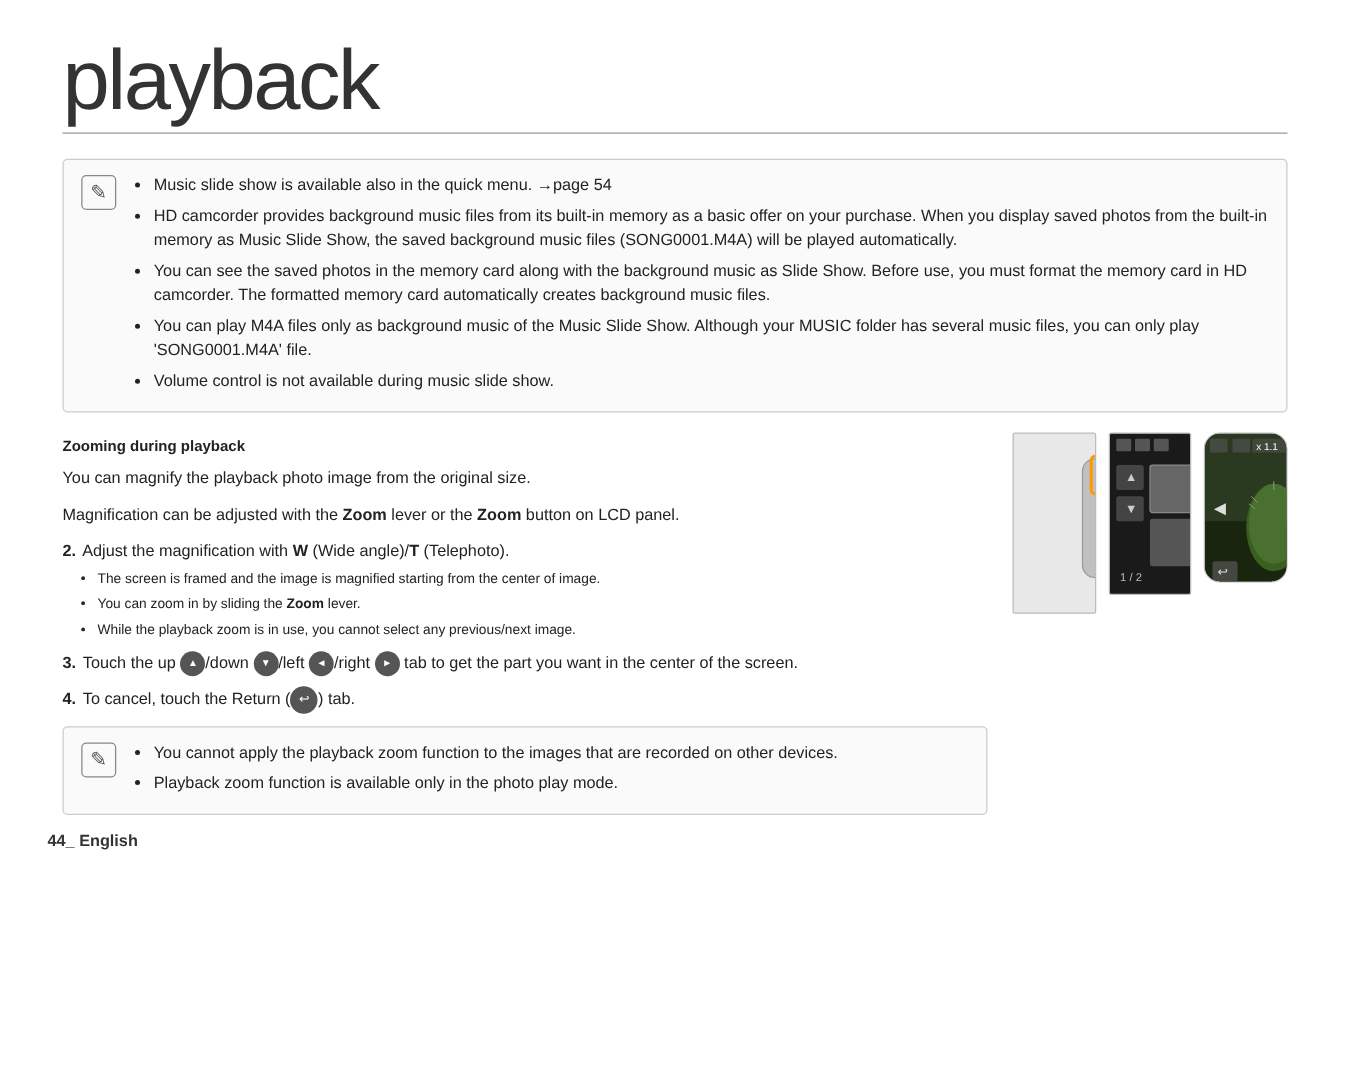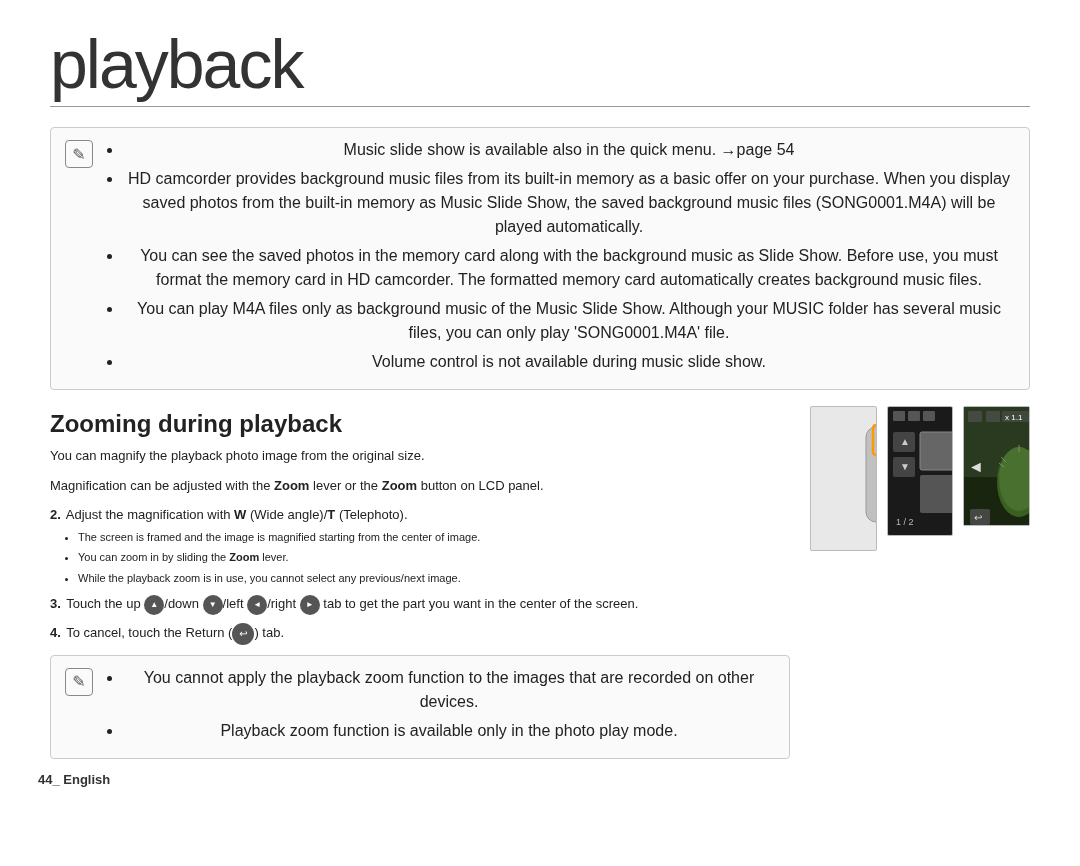--- a/index.html
+++ b/index.html
@@ -53,25 +53,24 @@
       color: #555;
       margin-top: 2px;
     }
     .note-content ul {
       list-style: disc;
       padding-left: 18px;
     }
     .note-content ul li {
       margin-bottom: 5px;
       line-height: 1.5;
-      font-size: 16px;
-      text-align: center;
+      font-size: 13px;
     }
     .section-title {
-      font-size: 24px;
+      font-size: 12px;
       font-weight: bold;
       color: #222;
       margin-bottom: 8px;
       margin-top: 4px;
     }
     .main-content {
       display: flex;
       gap: 20px;
     }
     .text-column {
@@ -100,21 +99,21 @@
       background: #2a2a2a;
       border-radius: 2px;
       overflow: hidden;
       position: relative;
     }
     .cam-image-3 {
       width: 210px;
       height: 120px;
       border: 1px solid #bbb;
       background: #1a1a1a;
-      border-radius: 2px;
+      border-radius: 13px;
       overflow: hidden;
       position: relative;
     }
     .intro-text {
       font-size: 13px;
       line-height: 1.5;
       margin-bottom: 10px;
     }
     .step-list {
       list-style: none;

